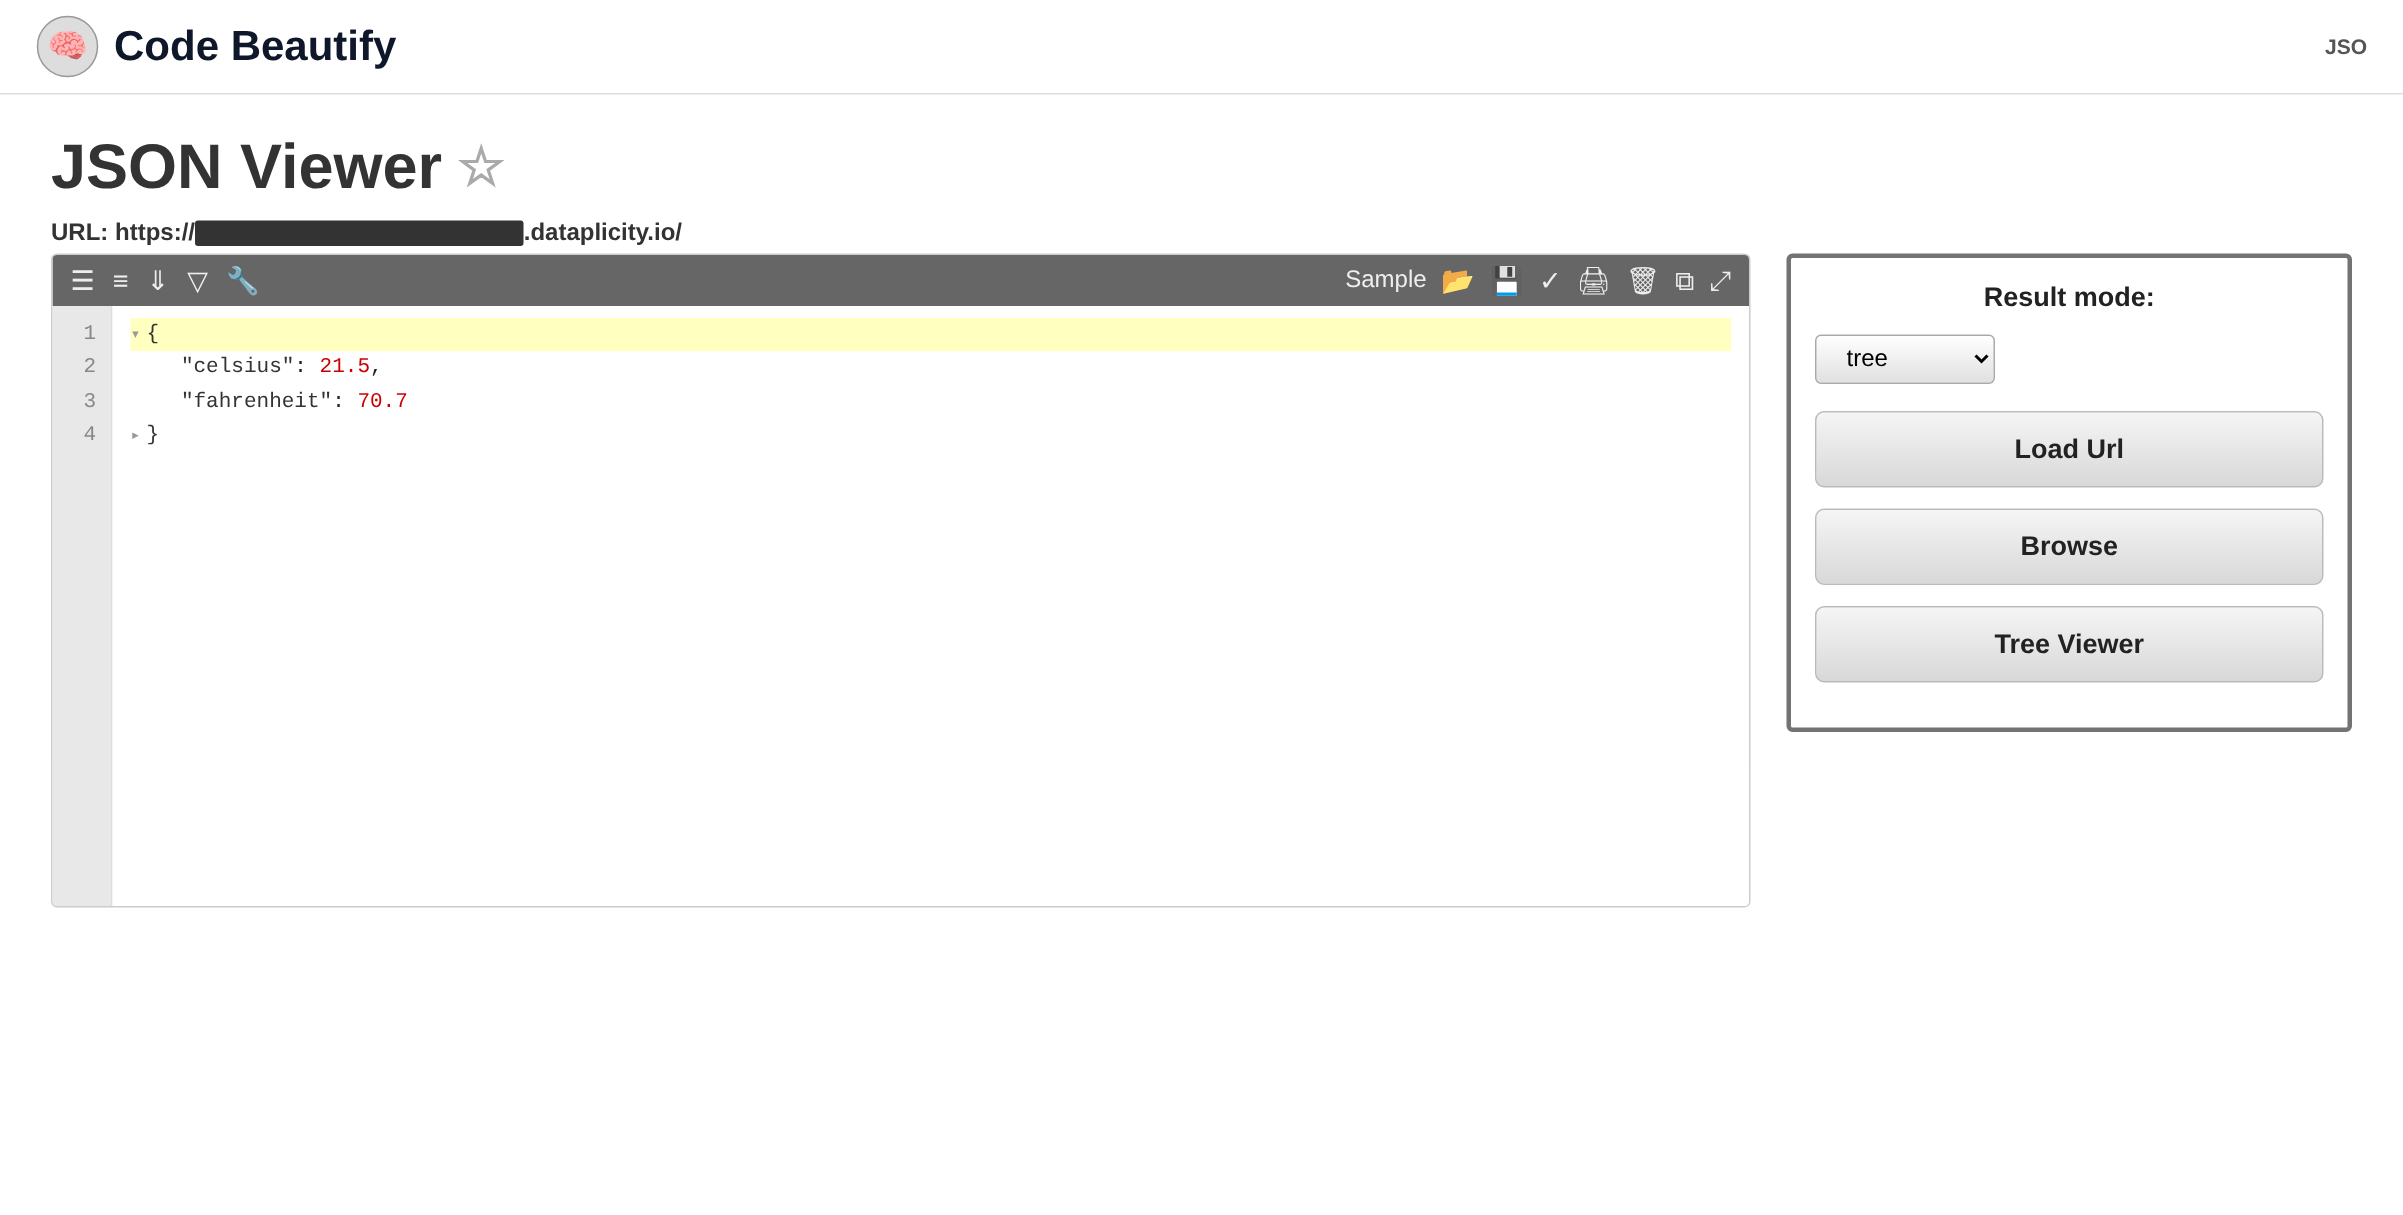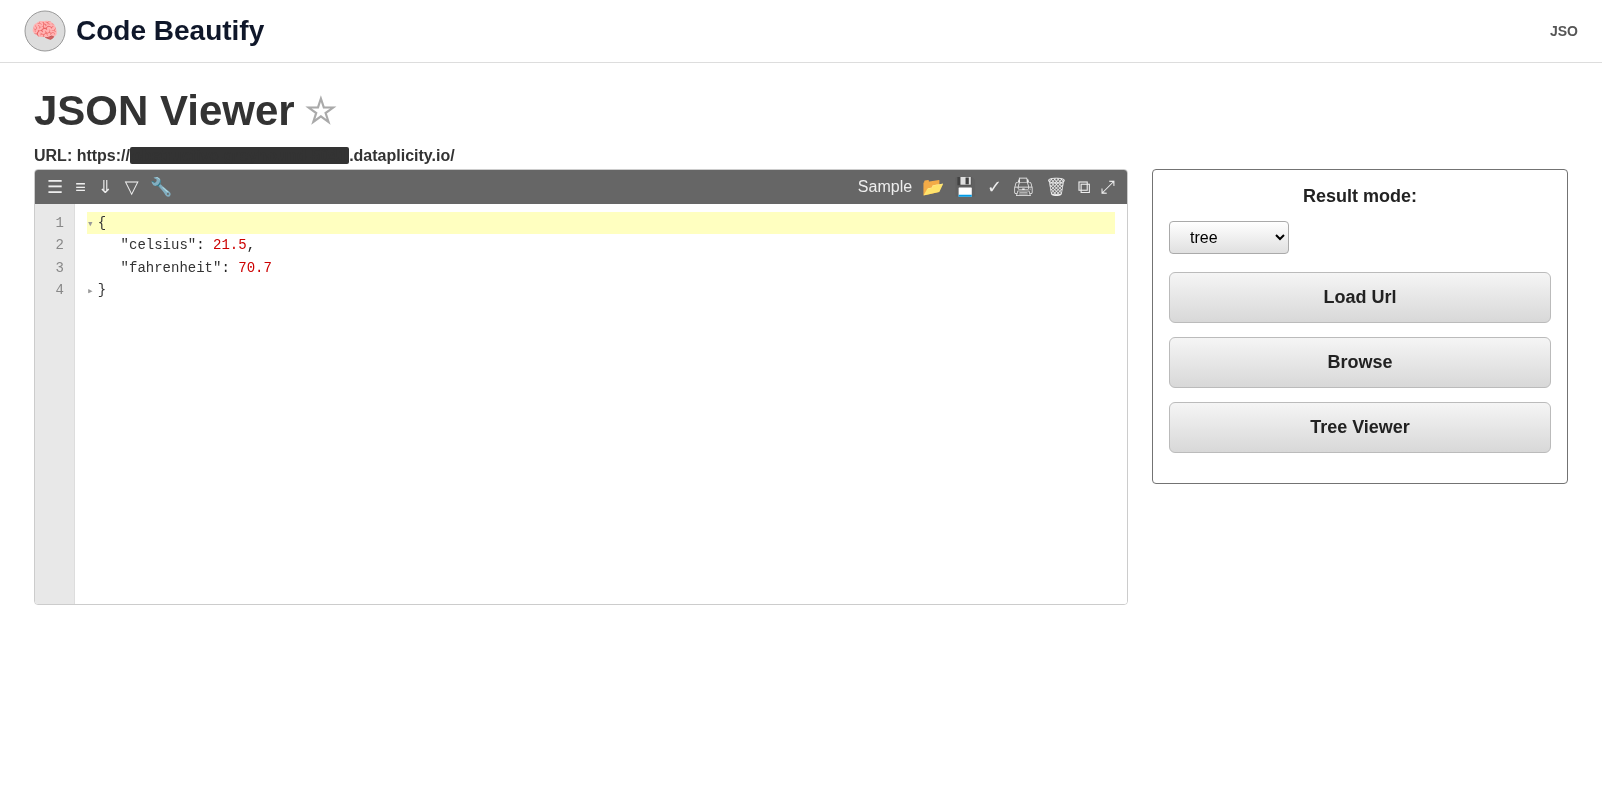--- a/index.html
+++ b/index.html
@@ -143,24 +143,24 @@
       color: #999;
       font-size: 11px;
       margin-right: 4px;
     }
     .json-key { color: #333; }
     .json-value-num { color: #c00; }
     .json-brace { color: #333; }
 
     
     .sidebar-panel {
-      width: 416px;
+      width: 377px;
       flex-shrink: 0;
       padding: 16px;
-      border: 1px solid #737373;
+      border: 3px solid #737373;
       border-radius: 4px;
     }
     .result-mode-label {
       font-size: 18px;
       font-weight: bold;
       text-align: center;
       margin-bottom: 14px;
     }
     .mode-select-wrapper {
       display: flex;

